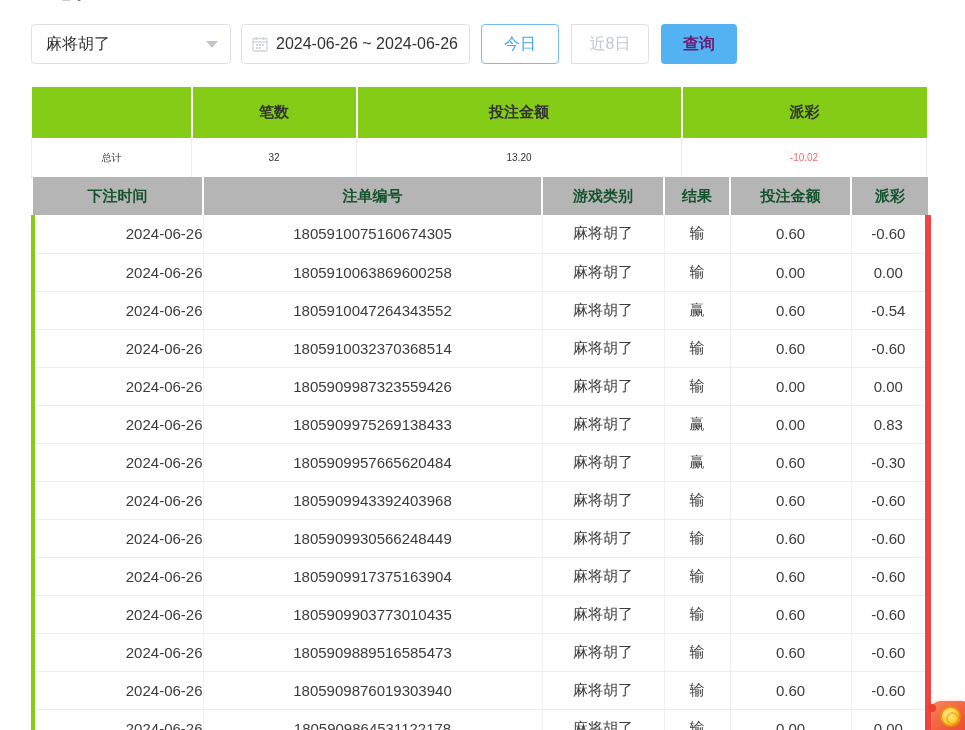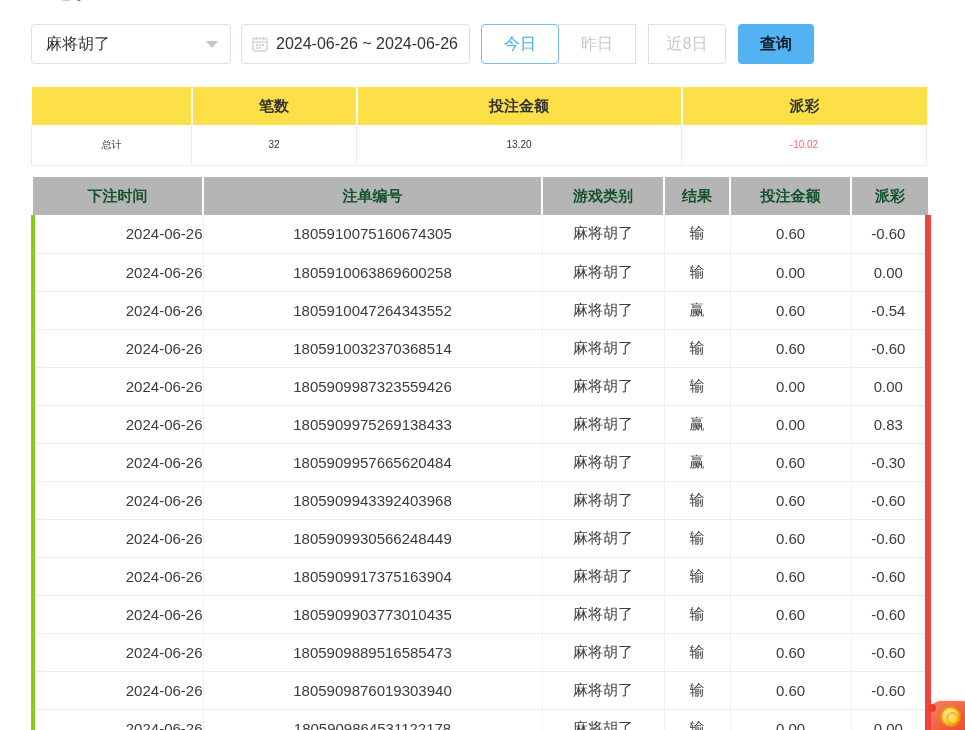--- a/index.html
+++ b/index.html
@@ -20,28 +20,28 @@
   .date-box { margin-left:10px; width:229px; height:40px; border:1px solid #dcdfe6; border-radius:4px;
               background:#fff; display:flex; align-items:center; padding:9px 10px; font-size:16px; cursor:pointer; }
   .cal-icon { width:16px; height:16px; margin-right:8px; flex:0 0 auto; }
   .seg-group { margin-left:11px; display:flex; }
   .seg { width:78px; height:40px; background:#fff; border:1px solid #dcdfe6; font-size:16px; color:#c3c7ce;
          display:flex; align-items:center; justify-content:center; cursor:pointer;text-align:right; }
   .seg + .seg { margin-left:-1px; }
   .seg:first-child { border-radius:4px 0 0 4px; }
   .seg:last-child { border-radius:0 4px 4px 0;margin-left:12px; }
   .seg.active { border:1px solid #74bcf2; color:#4aa7ea; border-radius:4px; position:relative; z-index:2; }
-  .query-btn { margin-left:12px; width:76px; height:40px; background:#53b2f1; color:#0f172a; border:none;
+  .query-btn { margin-left:12px; width:76px; height:40px; background:#53b2f1; color:#701a75; border:none;
                border-radius:4px; font-size:16px; font-weight:bold; cursor:pointer;
                display:flex; align-items:center; justify-content:center; }
 
   
   table { border-collapse:collapse; table-layout:fixed; width:895px; }
   .summary-wrap { position:absolute; left:31px; top:87px; }
-  .summary-table thead th { background:#fde047; height:38px; font-size:15px; font-weight:bold; color:#333;
+  .summary-table thead th { background:#84cc16; height:51px; font-size:15px; font-weight:bold; color:#333;
                             text-align:center; border-right:2px solid #fff; }
   .summary-table thead th:last-child { border-right:none; }
   .summary-table tbody td { background:#fff; height:40px; font-size:10px; text-align:center;
                             border:1px solid #ececec; border-top:none; }
   .main-wrap { position:absolute; left:31px; top:177px; }
   .main-table thead th { background:#b5b5b5; height:38px; font-size:15px; font-weight:bold; color:#14532d;
                          text-align:center; border-right:2px solid #fff; }
   .main-table thead th:last-child { border-right:none; }
   .main-table tbody td { background:#fff; height:38px; font-size:15px; color:#3c3c3c; text-align:center;
                          border-right:1px solid #f0f0f0; border-bottom:1px solid #ececec;
@@ -85,21 +85,20 @@
         <rect x="7" y="8" width="2" height="2" fill="#cfd3da"></rect>
       <rect x="10" y="8" width="2" height="2" fill="#cfd3da"></rect>
         <rect x="4" y="11" width="2" height="2" fill="#cfd3da"></rect>
       <rect x="7" y="11" width="2" height="2" fill="#cfd3da"></rect>
     </svg>
     <span>2024-06-26 ~ 2024-06-26</span>
   </div>
 
   <div class="seg-group">
       <div class="seg active">今日</div>
-      <div class="seg">昨日</div>
       <div class="seg">近8日</div>
     </div>
 
   <button class="query-btn">查询</button>
 </div>
 
 <div class="summary-wrap">
   <table class="summary-table">
     <colgroup>
         <col style="width:160px">

